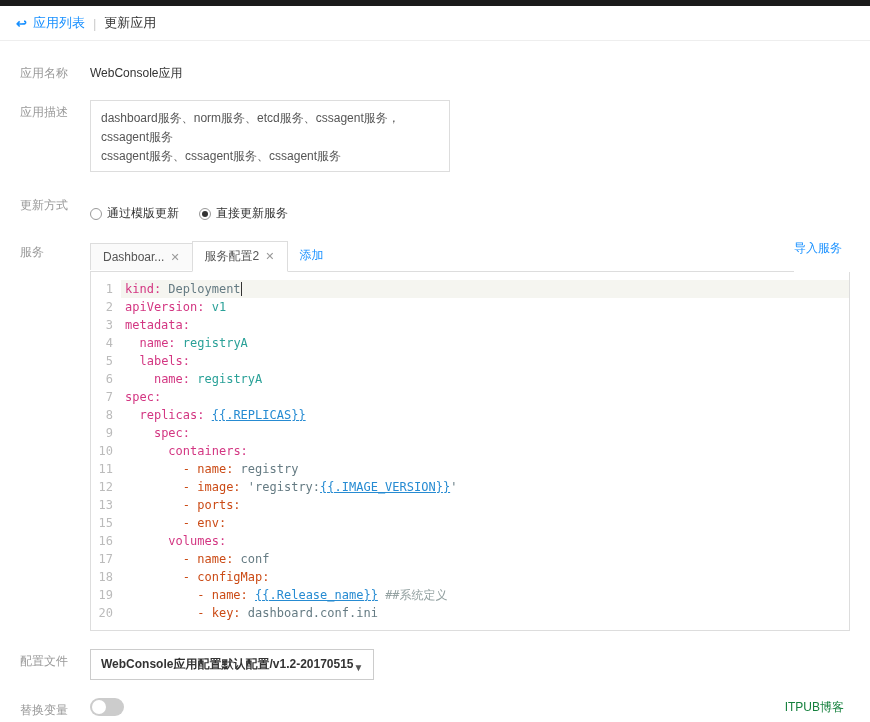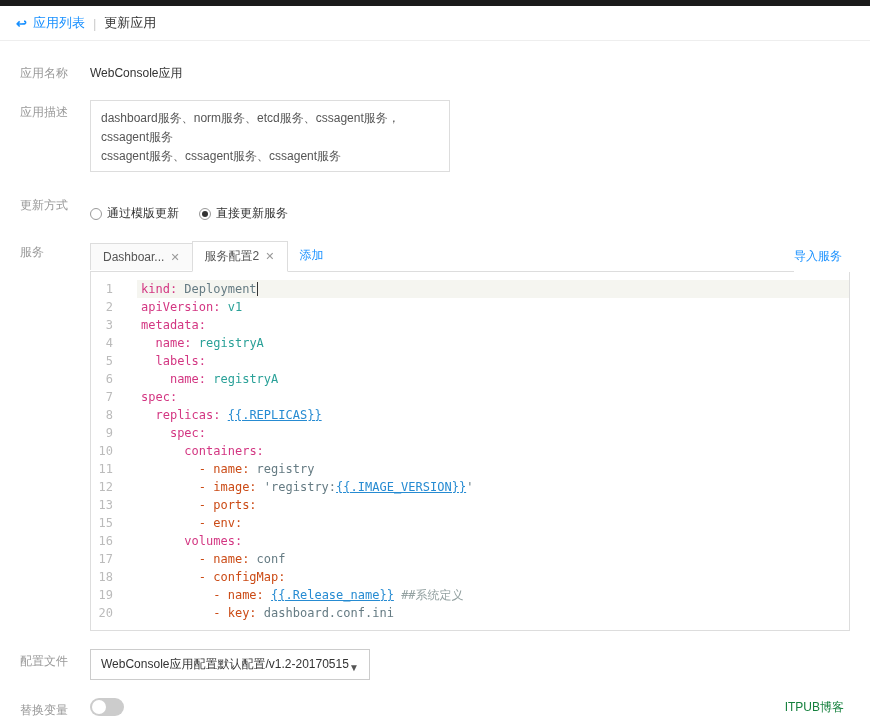--- a/index.html
+++ b/index.html
@@ -13,40 +13,40 @@
 .form { padding: 20px 20px 10px 20px; }
 .row { display: flex; align-items: flex-start; margin-bottom: 18px; }
 .row-label { width: 70px; color: #999; font-size: 12px; padding-top: 4px; flex-shrink: 0; }
 .row-value { flex: 1; }
 .static-text { color: #333; padding-top: 4px; }
 .textarea { width: 360px; height: 72px; border: 1px solid #ddd; padding: 8px 10px; font-size: 12px; color: #555; line-height: 1.6; resize: none; font-family: inherit; }
 .radio-group { display: flex; gap: 20px; padding-top: 4px; margin-top: 8px; }
 .radio-item { display: flex; align-items: center; gap: 5px; cursor: pointer; }
 .radio { width: 12px; height: 12px; border: 1px solid #999; border-radius: 50%; display: inline-flex; align-items: center; justify-content: center; }
 .radio.checked::after { content: ""; width: 6px; height: 6px; background: #333; border-radius: 50%; }
-.tabs-row { display: flex; align-items: center; }
+.tabs-row { display: flex; align-items: flex-start; }
 .tabs { display: flex; align-items: center; border-bottom: 1px solid #ddd; flex: 1; }
 .tab { display: flex; align-items: center; gap: 6px; padding: 6px 12px; border: 1px solid #ddd; border-bottom: none; background: #fafafa; font-size: 12px; color: #555; cursor: pointer; position: relative; top: 1px; }
 .tab.active { background: #fff; border-bottom: 1px solid #fff; }
 .tab .close { color: #999; cursor: pointer; font-size: 11px; }
 .tab + .tab { margin-left: -1px; }
 .add-tab { color: #1890ff; padding: 6px 12px; cursor: pointer; }
 .import-link { color: #1890ff; cursor: pointer; font-size: 12px; margin-left: auto; padding-right: 8px; }
 .editor { border: 1px solid #ddd; border-top: none; padding: 8px 0; font-family: Menlo, Consolas, monospace; font-size: 12px; line-height: 1.5; }
 .code-line { display: flex; }
 .gutter { width: 30px; text-align: right; color: #bbb; padding-right: 8px; user-select: none; flex-shrink: 0; }
-.code { white-space: pre; color: #657b83; padding-left: 4px; margin-left: 16px; }
+.code { white-space: pre; color: #657b83; padding-left: 4px; }
 .code-line.hl .code { background: #f5f5f0; width: 100%; }
 .k-key { color: #d33682; }
 .k-teal { color: #2aa198; }
 .k-blue { color: #268bd2; text-decoration: underline; }
 .k-orange { color: #cb4b16; }
 .k-gray { color: #93a1a1; }
 .cursor { border-right: 1px solid #333; }
-.select { display: inline-flex; align-items: flex-end; border: 1px solid #ccc; padding: 6px 10px; font-size: 12px; min-width: 270px; justify-content: space-between; cursor: pointer; }
+.select { display: inline-flex; align-items: flex-end; border: 1px solid #ccc; padding: 6px 10px; font-size: 12px; min-width: 270px; justify-content: space-between; cursor: pointer; font-weight: bold; }
 .caret { font-size: 10px; color: #555; }
 .toggle { width: 34px; height: 18px; background: #ccc; border-radius: 9px; position: relative; cursor: pointer; }
 .toggle::after { content: ""; width: 14px; height: 14px; background: #fff; border-radius: 50%; position: absolute; top: 2px; left: 2px; }
 .watermark { position: fixed; right: 26px; bottom: 6px; color: #15803d; font-size: 12px; }
 </style>
 </head>
 <body>
 
 <div class="topbar"></div>
 

